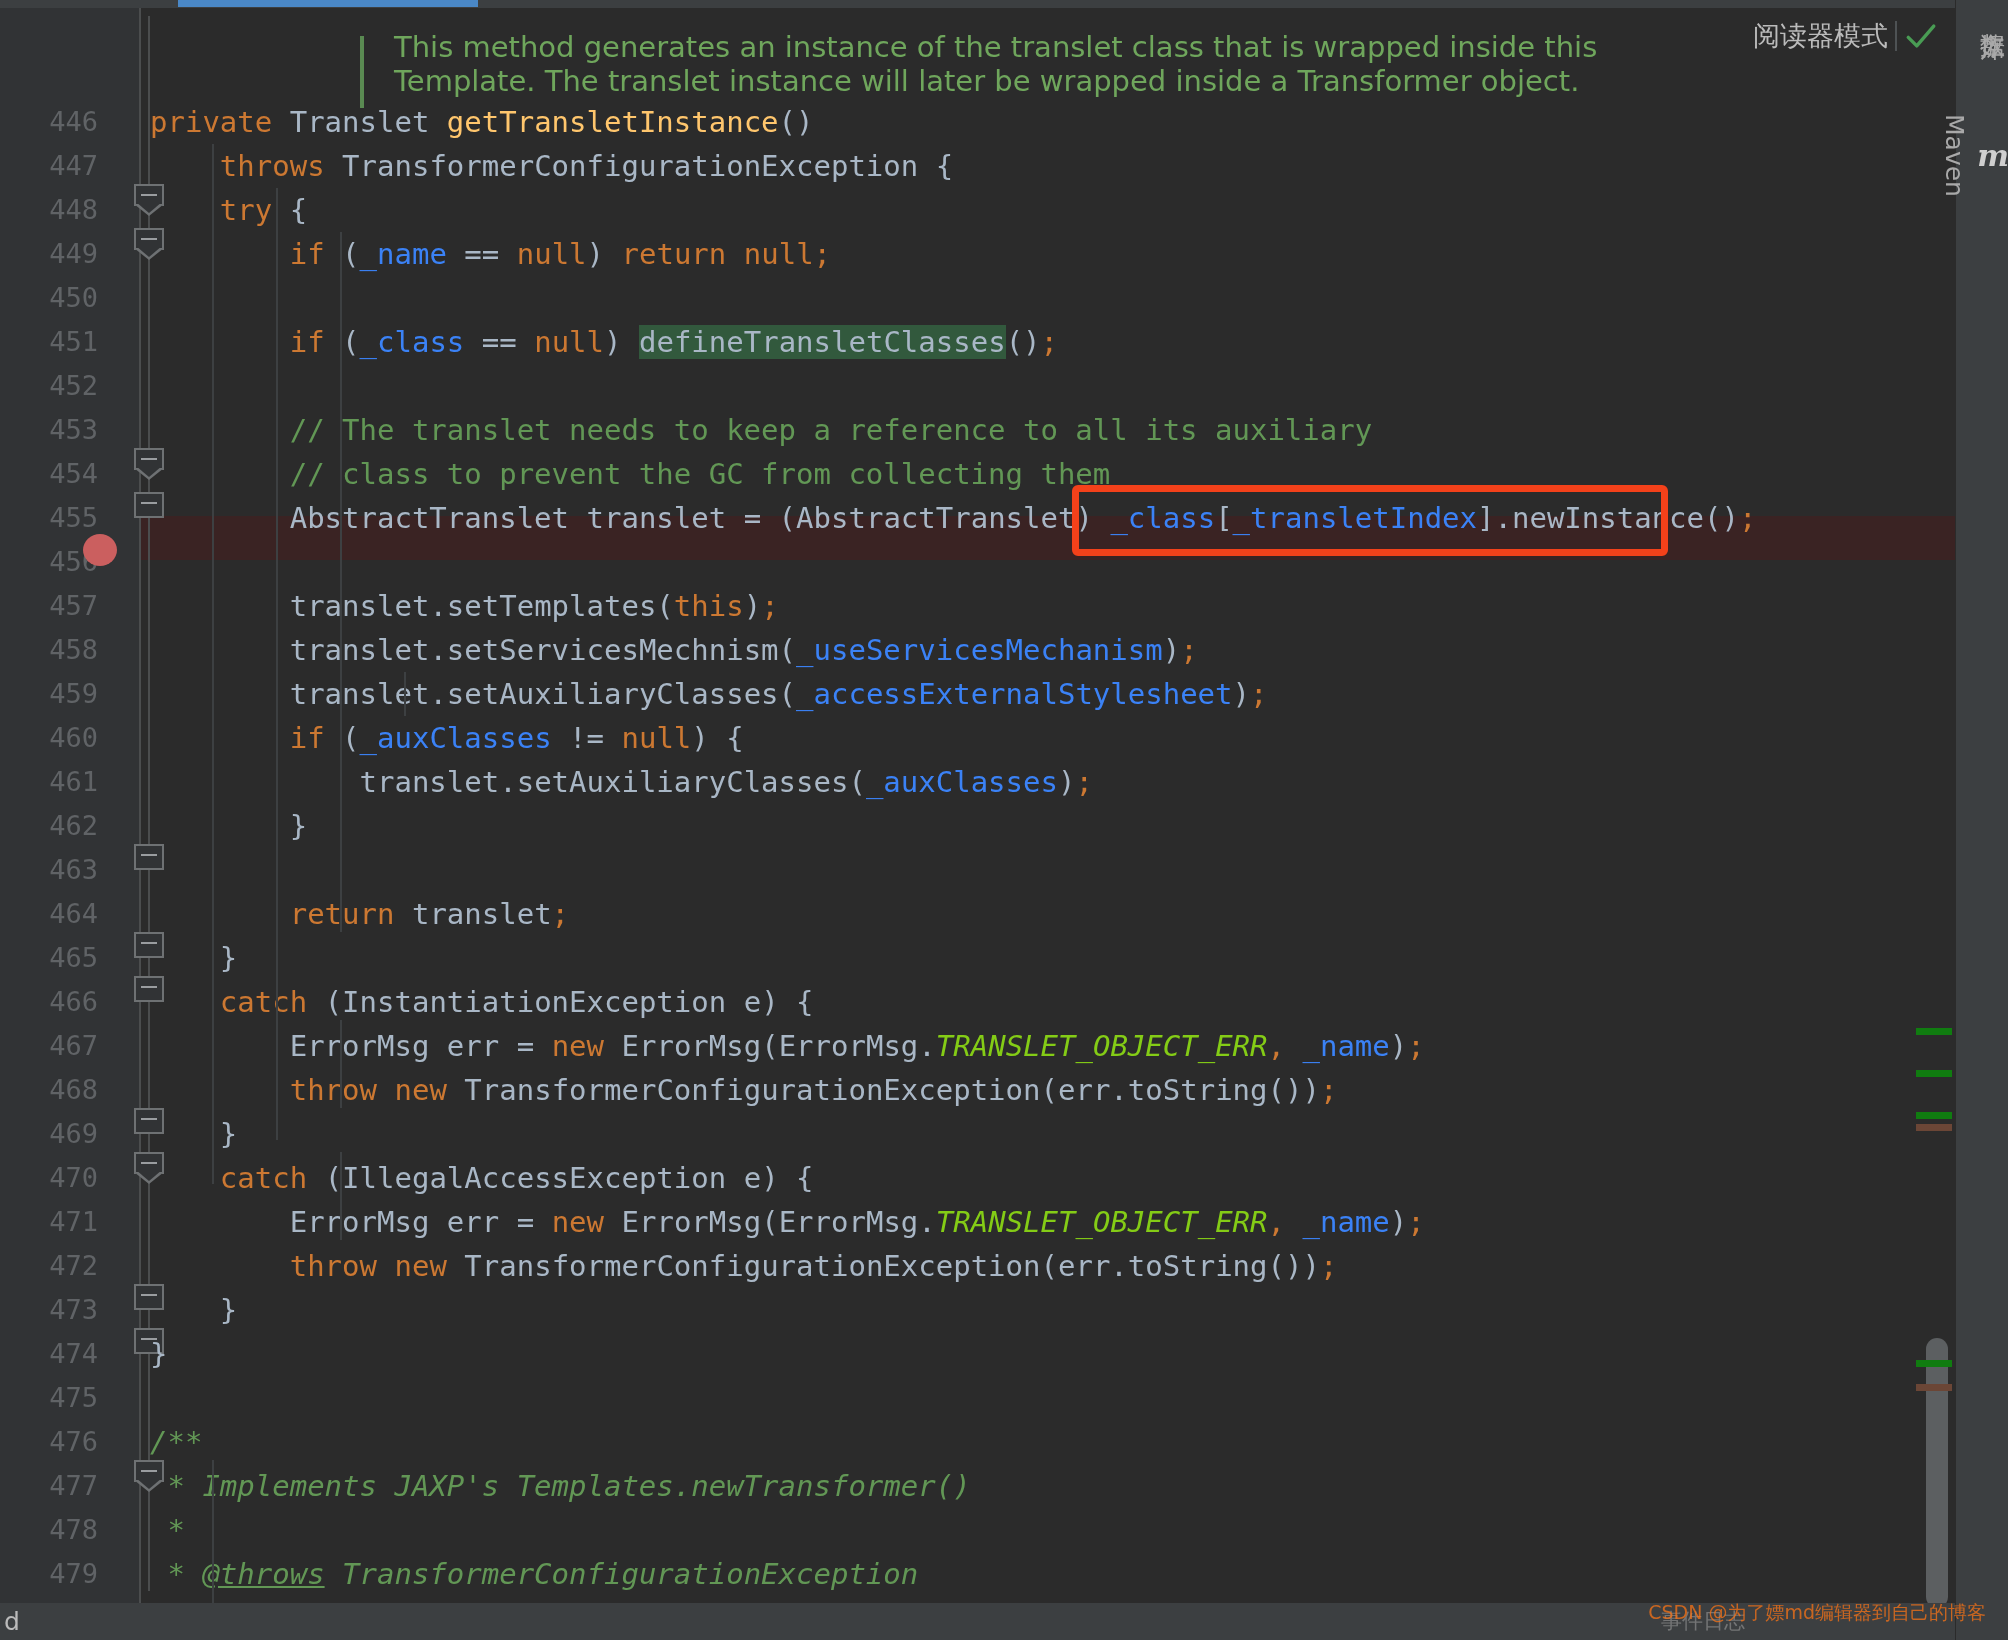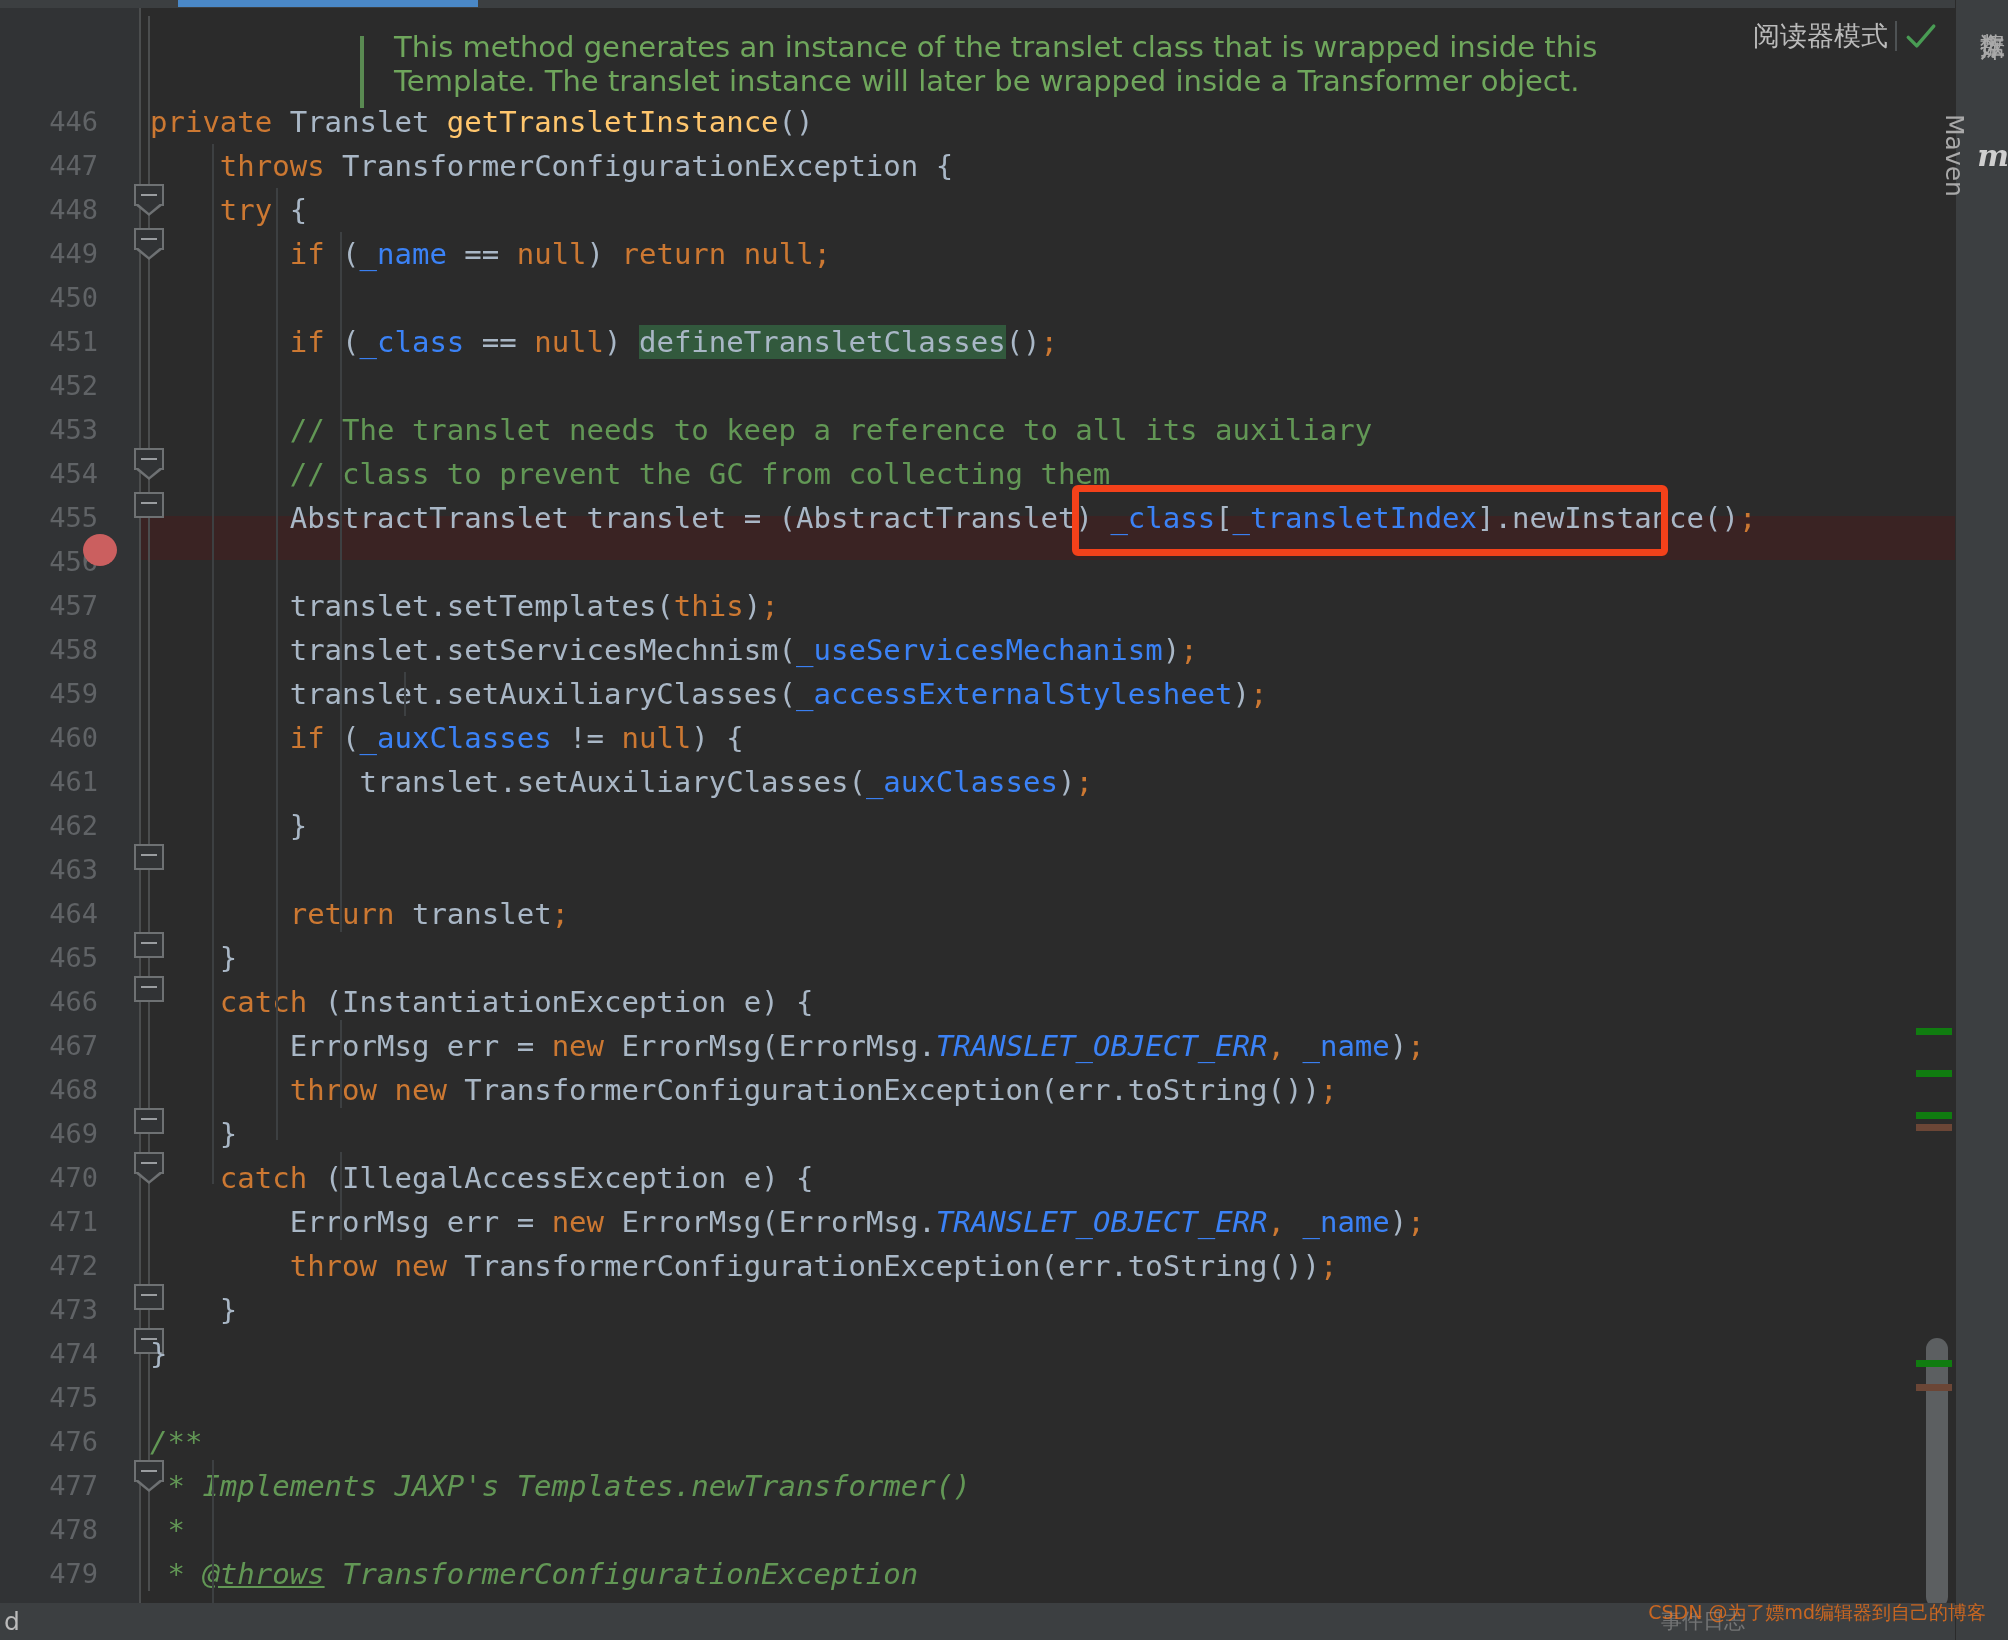--- a/index.html
+++ b/index.html
@@ -136,21 +136,21 @@
 
   
   .kw   { color: #cc7832; }            
   .fn   { color: #ffc66d; }            
   .fld  { color: #3b82f6; text-align: center; }            
   .cmt  { color: #629755; }            
   .cmti { color: #629755; font-style: italic; }
   .ident{ color: #a9b7c6; }
   .punc { color: #a9b7c6; }
   .semi { color: #cc7832; }
-  .const{ color: #3b82f6; font-style: italic; margin-top: 36px; }
+  .const{ color: #84cc16; font-style: italic; margin-top: 36px; }
   .tag  { color: #629755; font-style: italic; text-decoration: underline; }
   .hl-usage { background: #32593d; }
 
   
   #reader-mode {
     position: absolute; right: 70px; top: 16px;
     display: flex; align-items: center; gap: 7px;
     height: 40px;
   }
   #reader-mode-label {

